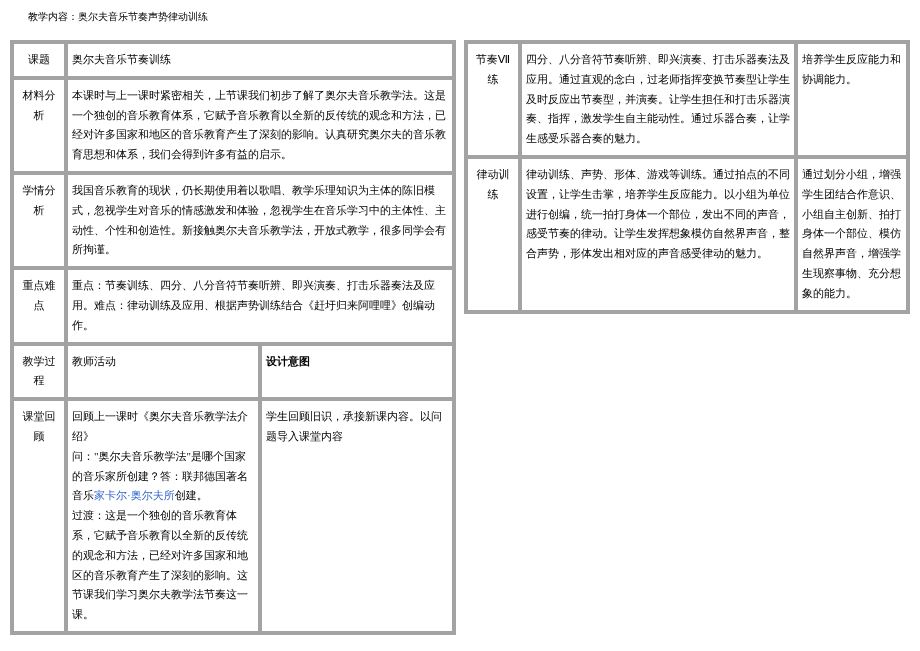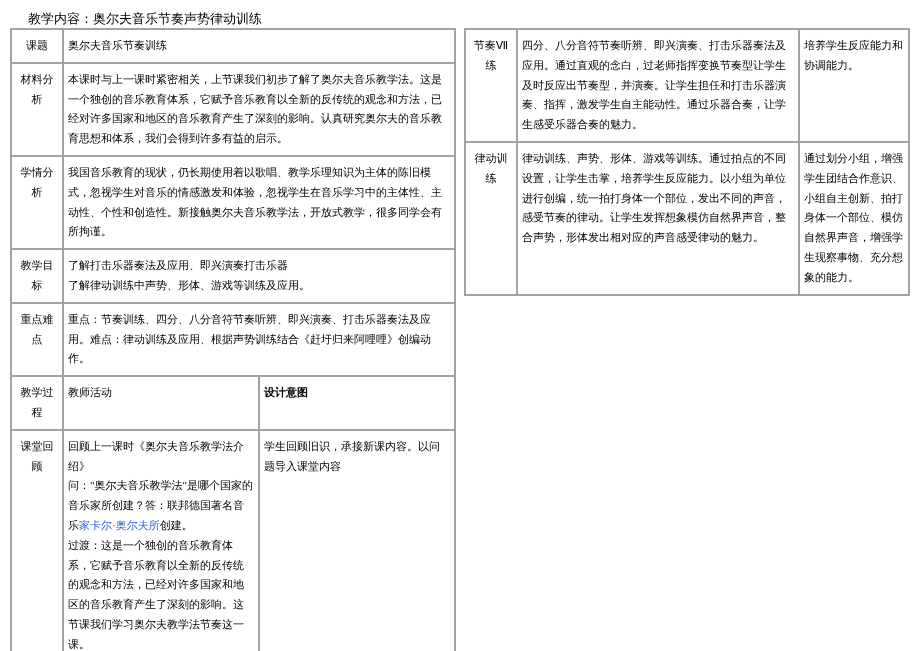--- a/index.html
+++ b/index.html
@@ -6,38 +6,38 @@
     font-family: "SimSun", "宋体", serif;
     font-size: 11px;
     margin: 0;
     padding: 10px;
     background: #fff;
     color: #000;
     width: 920px;
     box-sizing: border-box;
   }
   .page-title {
-    font-size: 13px;
-    margin-bottom: 0;
+    font-size: 10px;
+    margin-bottom: 16px;
     padding-left: 18px;
   }
   .wrapper {
     display: flex;
     gap: 8px;
   }
   .col {
     flex: 1;
   }
   table {
     border-collapse: collapse;
     width: 100%;
     table-layout: fixed;
   }
   td {
-    border: 2px solid #a3a3a3;
+    border: 4px solid #a3a3a3;
     padding: 6px 4px;
     vertical-align: top;
     line-height: 1.8;
   }
   .hdr {
     text-align: center;
     width: 42px;
     font-size: 11px;
   }
   .center {
@@ -63,27 +63,20 @@
         <td class="hdr">课题</td>
         <td class="center" colspan="2">奥尔夫音乐节奏训练</td>
       </tr>
       <tr>
         <td class="hdr">材料分析</td>
         <td colspan="2">本课时与上一课时紧密相关，上节课我们初步了解了奥尔夫音乐教学法。这是一个独创的音乐教育体系，它赋予音乐教育以全新的反传统的观念和方法，已经对许多国家和地区的音乐教育产生了深刻的影响。认真研究奥尔夫的音乐教育思想和体系，我们会得到许多有益的启示。</td>
       </tr>
       <tr>
         <td class="hdr">学情分析</td>
         <td colspan="2">我国音乐教育的现状，仍长期使用着以歌唱、教学乐理知识为主体的陈旧模式，忽视学生对音乐的情感激发和体验，忽视学生在音乐学习中的主体性、主动性、个性和创造性。新接触奥尔夫音乐教学法，开放式教学，很多同学会有所拘谨。</td>
-      </tr>
-      <tr>
-        <td class="hdr">教学目标</td>
-        <td colspan="2">
-          <span>了解打击乐器奏法及应用、即兴演奏打击乐器</span><br>
-          <span>了解律动训练中声势、形体、游戏等训练及应用。</span>
-        </td>
       </tr>
       <tr>
         <td class="hdr">重点难点</td>
         <td colspan="2">重点：节奏训练、四分、八分音符节奏听辨、即兴演奏、打击乐器奏法及应用。难点：律动训练及应用、根据声势训练结合《赶圩归来阿哩哩》创编动作。</td>
       </tr>
       <tr>
         <td class="hdr">教学过程</td>
         <td class="center">教师活动</td>
         <td class="center narrow3">设计意图</td>
       </tr>

